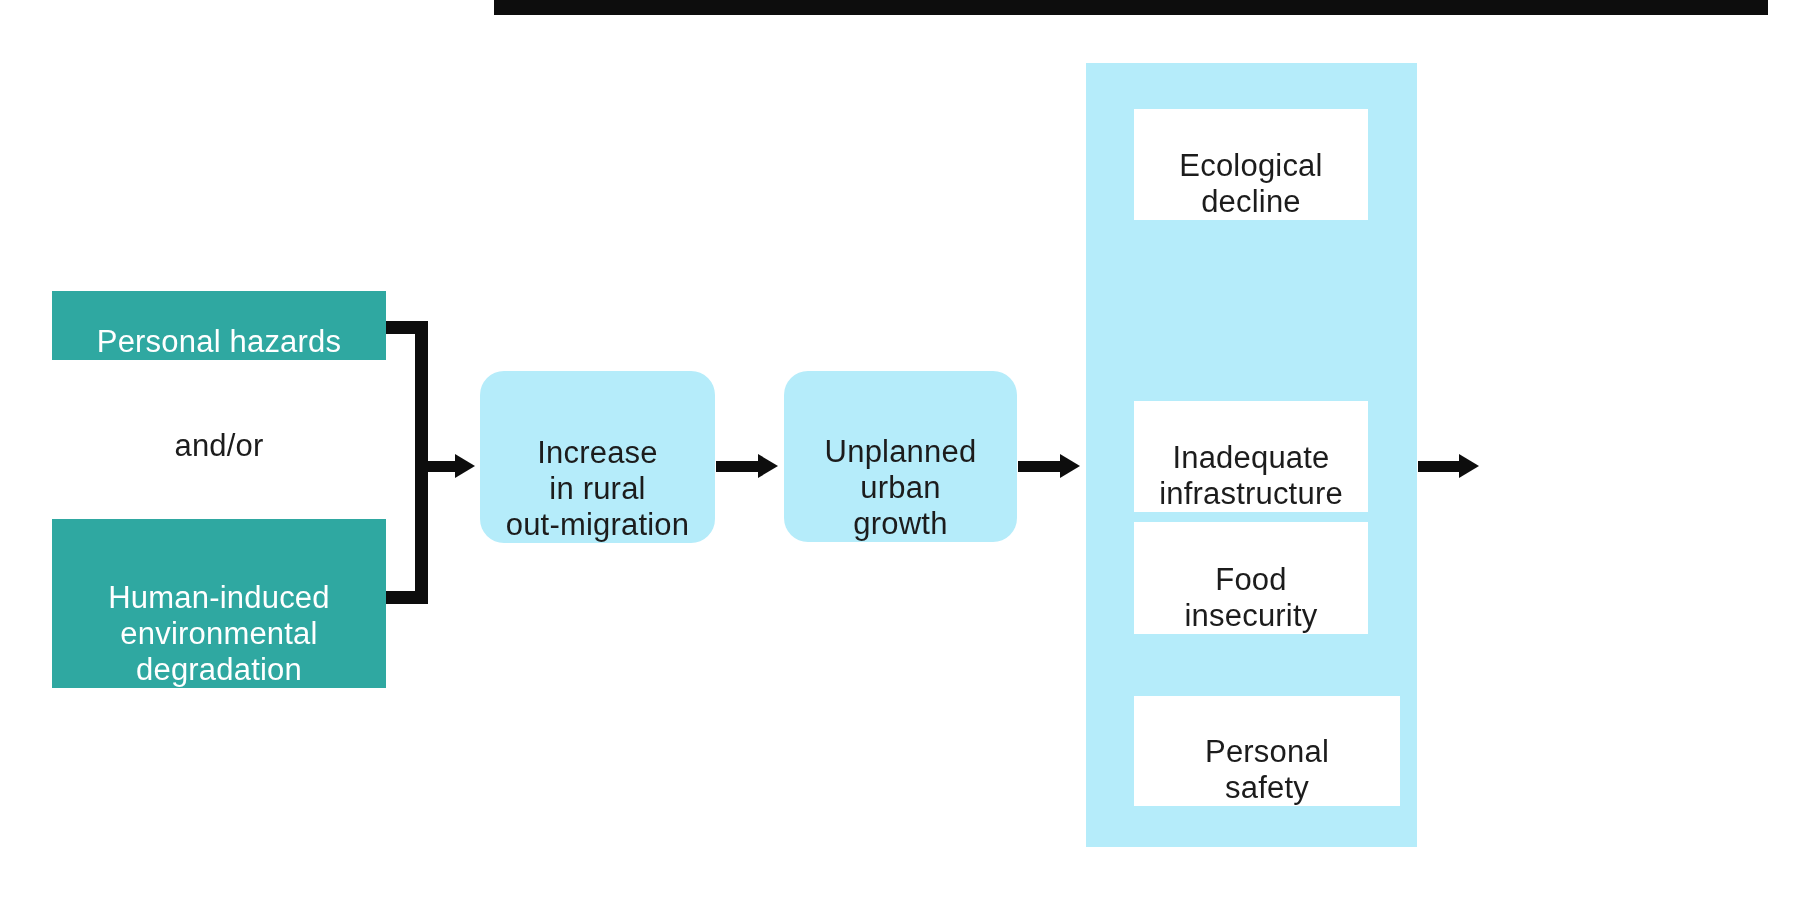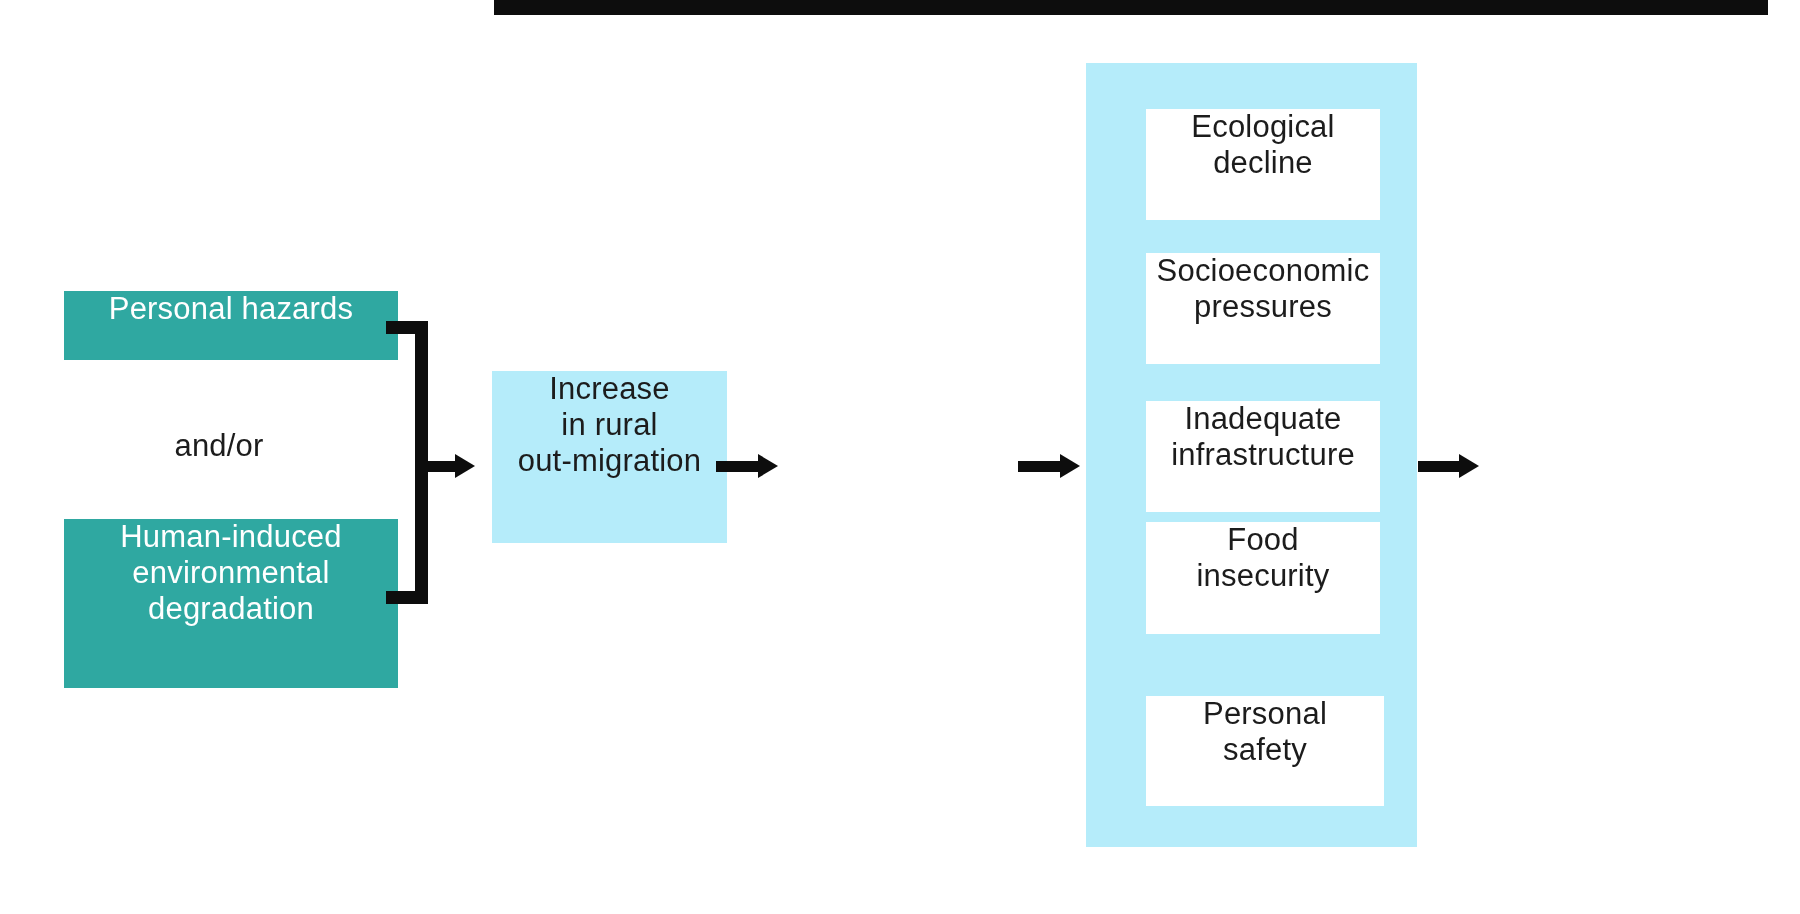--- a/index.html
+++ b/index.html
@@ -11,34 +11,33 @@
   #canvas {
     position: relative;
     width: 1800px;
     height: 914px;
     background: #ffffff;
     overflow: hidden;
   }
   .abs { position: absolute; }
   .box {
     display: flex;
-    align-items: flex-start;
+    align-items: flex-end;
     justify-content: center;
     text-align: center;
     box-sizing: border-box;
-    margin-left: 12px;
   }
   .label {
     white-space: pre-line;
     font-size: 31px;
     line-height: 36px;
     letter-spacing: 0.2px;
   }
   .teal-box   { background: var(--teal);       color: #ffffff; }
-  .blue-box   { background: var(--light-blue); color: var(--text-dark); }
+  .blue-box   { background: var(--light-blue); color: var(--text-dark); border-radius: 24px; }
   .white-box  { background: #ffffff;           color: var(--text-dark); }
   .orange-box { background: var(--orange);     color: var(--text-dark); }
   .container-panel { background: var(--light-blue); }
   .connector-label {
     color: var(--text-dark);
     display: flex;
     align-items: center;
     justify-content: center;
     text-align: center;
   }
@@ -82,43 +81,44 @@
 
   <div class="abs box blue-box" style="left:480px; top:371px; width:235px; height:172px;">
     <span class="label">Increase
 in rural
 out-migration</span>
   </div>
 
   <div class="abs arrow-stem" style="left:716px; top:461px; width:44px;"></div>
   <div class="abs arrow-head" style="left:758px; top:454px;"></div>
 
+  <div class="abs box blue-box" style="left:784px; top:371px; width:233px; height:171px;">
+    <span class="label">Unplanned
+urban
+growth</span>
+  </div>
 
   <div class="abs arrow-stem" style="left:1018px; top:461px; width:44px;"></div>
   <div class="abs arrow-head" style="left:1060px; top:454px;"></div>
 
   <div class="abs container-panel" style="left:1086px; top:63px; width:331px; height:784px;"></div>
 
   <div class="abs box white-box" style="left:1134px; top:109px; width:234px; height:111px;">
     <span class="label">Ecological
 decline</span>
   </div>
-  <div class="abs box white-box" style="left:1134px; top:253px; width:234px; height:111px;">
-    <span class="label">Socioeconomic
-pressures</span>
-  </div>
   <div class="abs box white-box" style="left:1134px; top:401px; width:234px; height:111px;">
     <span class="label">Inadequate
 infrastructure</span>
   </div>
   <div class="abs box white-box" style="left:1134px; top:522px; width:234px; height:112px;">
     <span class="label">Food
 insecurity</span>
   </div>
-  <div class="abs box white-box" style="left:1134px; top:696px; width:238px; height:110px;">
+  <div class="abs box white-box" style="left:1134px; top:696px; width:266px; height:110px;">
     <span class="label">Personal
 safety</span>
   </div>
 
   <div class="abs arrow-stem" style="left:1418px; top:461px; width:42px;"></div>
   <div class="abs arrow-head" style="left:1459px; top:454px;"></div>
 
 
 </div>
 

